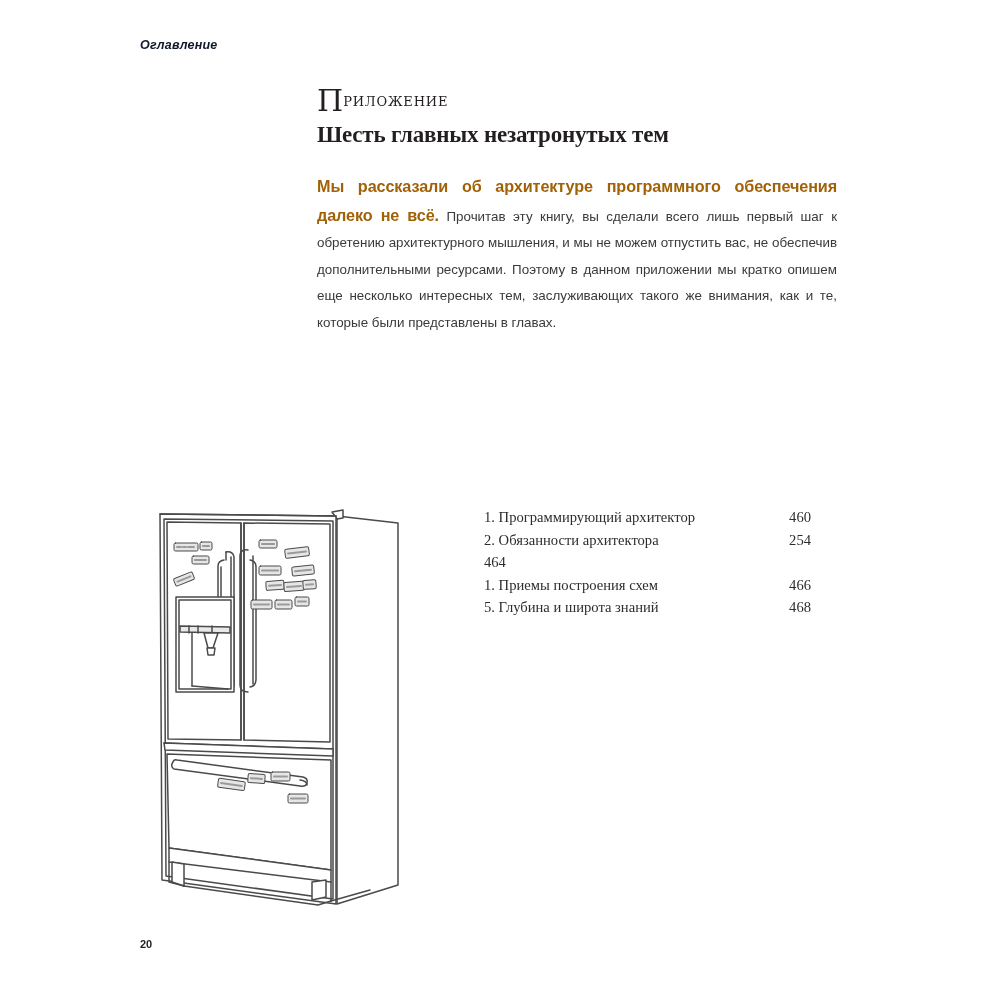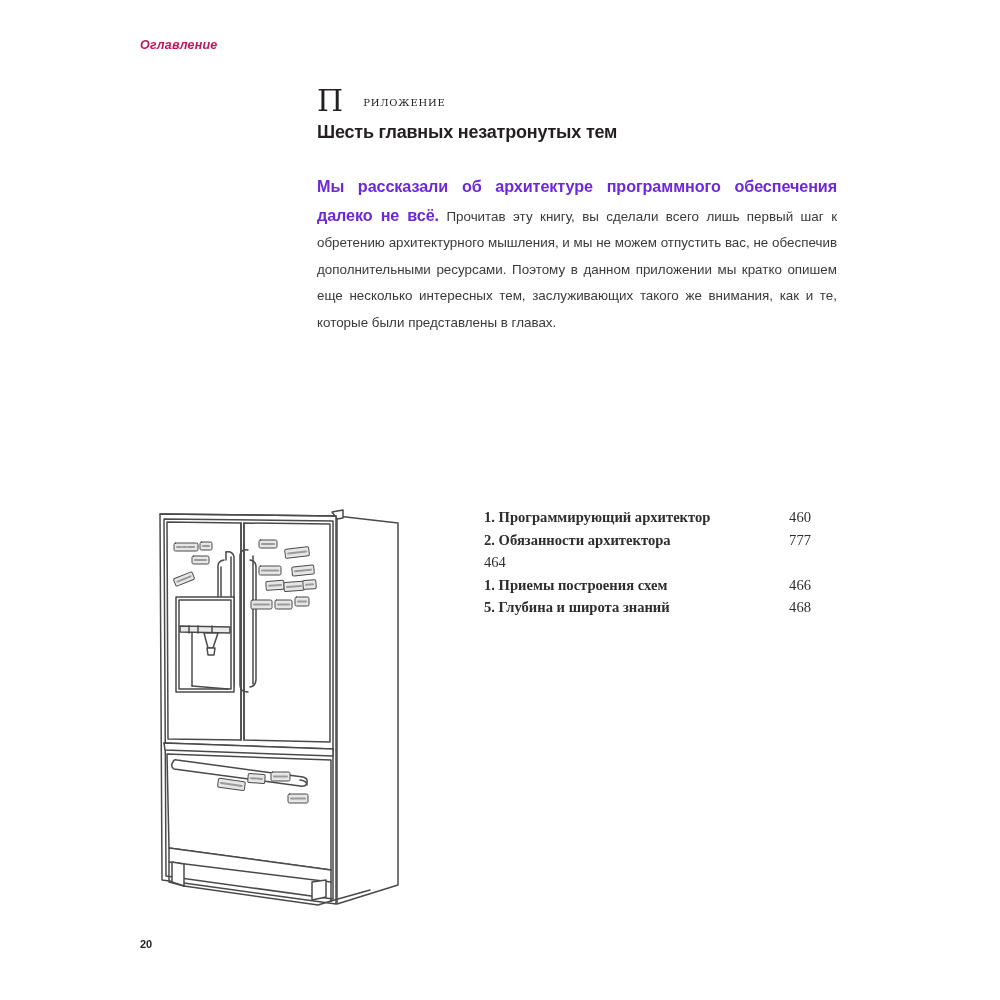--- a/index.html
+++ b/index.html
@@ -20,21 +20,21 @@
   
   .running-head {
     position: absolute;
     left: 140px;
     top: 38px;
     font-family: "Liberation Sans", sans-serif;
     font-style: italic;
     font-weight: bold;
     font-size: 12.5px;
     letter-spacing: 0.2px;
-    color: #be185d;
+    color: #0f172a;
   }
 
   
   .appendix-label {
     position: absolute;
     left: 317px;
     top: 86px;
     font-family: "DejaVu Serif", serif;
     font-size: 21px;
     line-height: 1;
@@ -43,34 +43,33 @@
     white-space: nowrap;
   }
   .appendix-label .drop {
     font-family: "DejaVu Serif", serif;
     font-size: 30px;
     line-height: 1;
     vertical-align: -5px;
     letter-spacing: 0;
   }
   .appendix-label .rest {
-    font-size: 14px;
+    font-size: 19px;
     font-variant: small-caps;
     letter-spacing: 0.8px;
-    margin-left: 20px;
   }
 
   
   .chapter-title {
     position: absolute;
     left: 317px;
     top: 122px;
-    font-family: Liberation Sans, sans-serif;
+    font-family: Liberation Serif, serif;
     font-weight: bold;
-    font-size: 18px;
+    font-size: 23px;
     letter-spacing: -0.2px;
     color: #231f20;
     white-space: nowrap;
   }
 
   
   .intro {
     position: absolute;
     left: 317px;
     top: 160px;
@@ -78,42 +77,42 @@
     font-family: "Liberation Sans", sans-serif;
     font-size: 13.4px;
     line-height: 26.5px;
     color: #3a3a3a;
     text-align: justify;
     text-justify: inter-word;
   }
   .intro .lead {
     font-weight: bold;
     font-size: 16.2px;
-    color: #6d28d9;
+    color: #a16207;
     letter-spacing: -0.1px;
   }
 
   
   .toc {
     position: absolute;
     left: 484px;
     top: 506px;
     width: 327px;
     font-family: "Liberation Serif", "DejaVu Serif", serif;
     font-size: 14.6px;
     color: #2d2d2d;
   }
   .toc-row {
     display: flex;
     align-items: baseline;
     justify-content: space-between;
     height: 22.5px;
     line-height: 22.5px;
   }
-  .toc-label { white-space: nowrap; font-weight: bold; }
+  .toc-label { white-space: nowrap; }
   .toc-page { white-space: nowrap; }
 
   
   .folio {
     position: absolute;
     left: 140px;
     top: 938px;
     font-family: "Liberation Sans", sans-serif;
     font-weight: bold;
     font-size: 11px;
@@ -145,21 +144,21 @@
 
   <p class="intro"><span class="lead">Мы рассказали об архитектуре программного обеспечения далеко не всё.</span><span> Прочитав эту книгу, вы сделали всего лишь первый шаг к обретению архитектурного мышления, и мы не можем отпустить вас, не обеспечив дополнительными ресурсами. Поэтому в данном приложении мы кратко опишем еще несколько интересных тем, заслуживающих такого же внимания, как и те, которые были представлены в главах.</span></p>
 
   <div class="toc">
     <div class="toc-row">
       <span class="toc-label">1. Программирующий архитектор</span>
       <span class="toc-page">460</span>
     </div>
     <div class="toc-row">
       <span class="toc-label">2. Обязанности архитектора</span>
-      <span class="toc-page">777</span>
+      <span class="toc-page">254</span>
     </div>
     <div class="toc-row">
       <span class="toc-page">464</span>
     </div>
     <div class="toc-row">
       <span class="toc-label">1. Приемы построения схем</span>
       <span class="toc-page">466</span>
     </div>
     <div class="toc-row">
       <span class="toc-label">5. Глубина и широта знаний</span>

